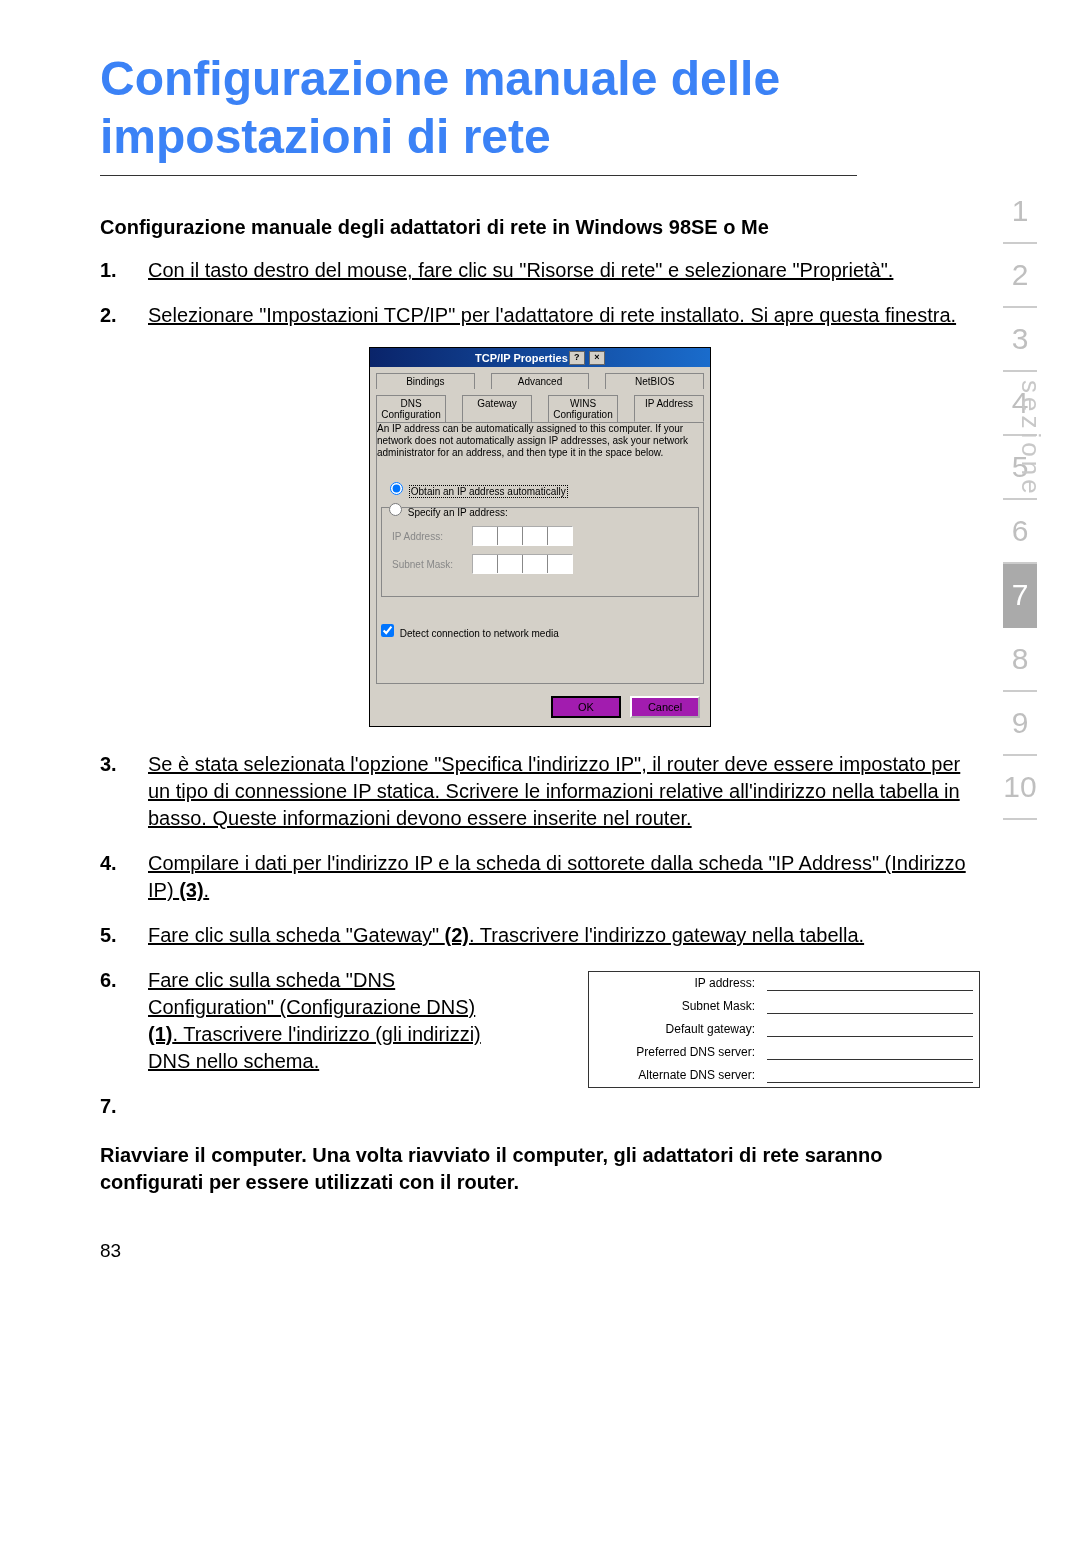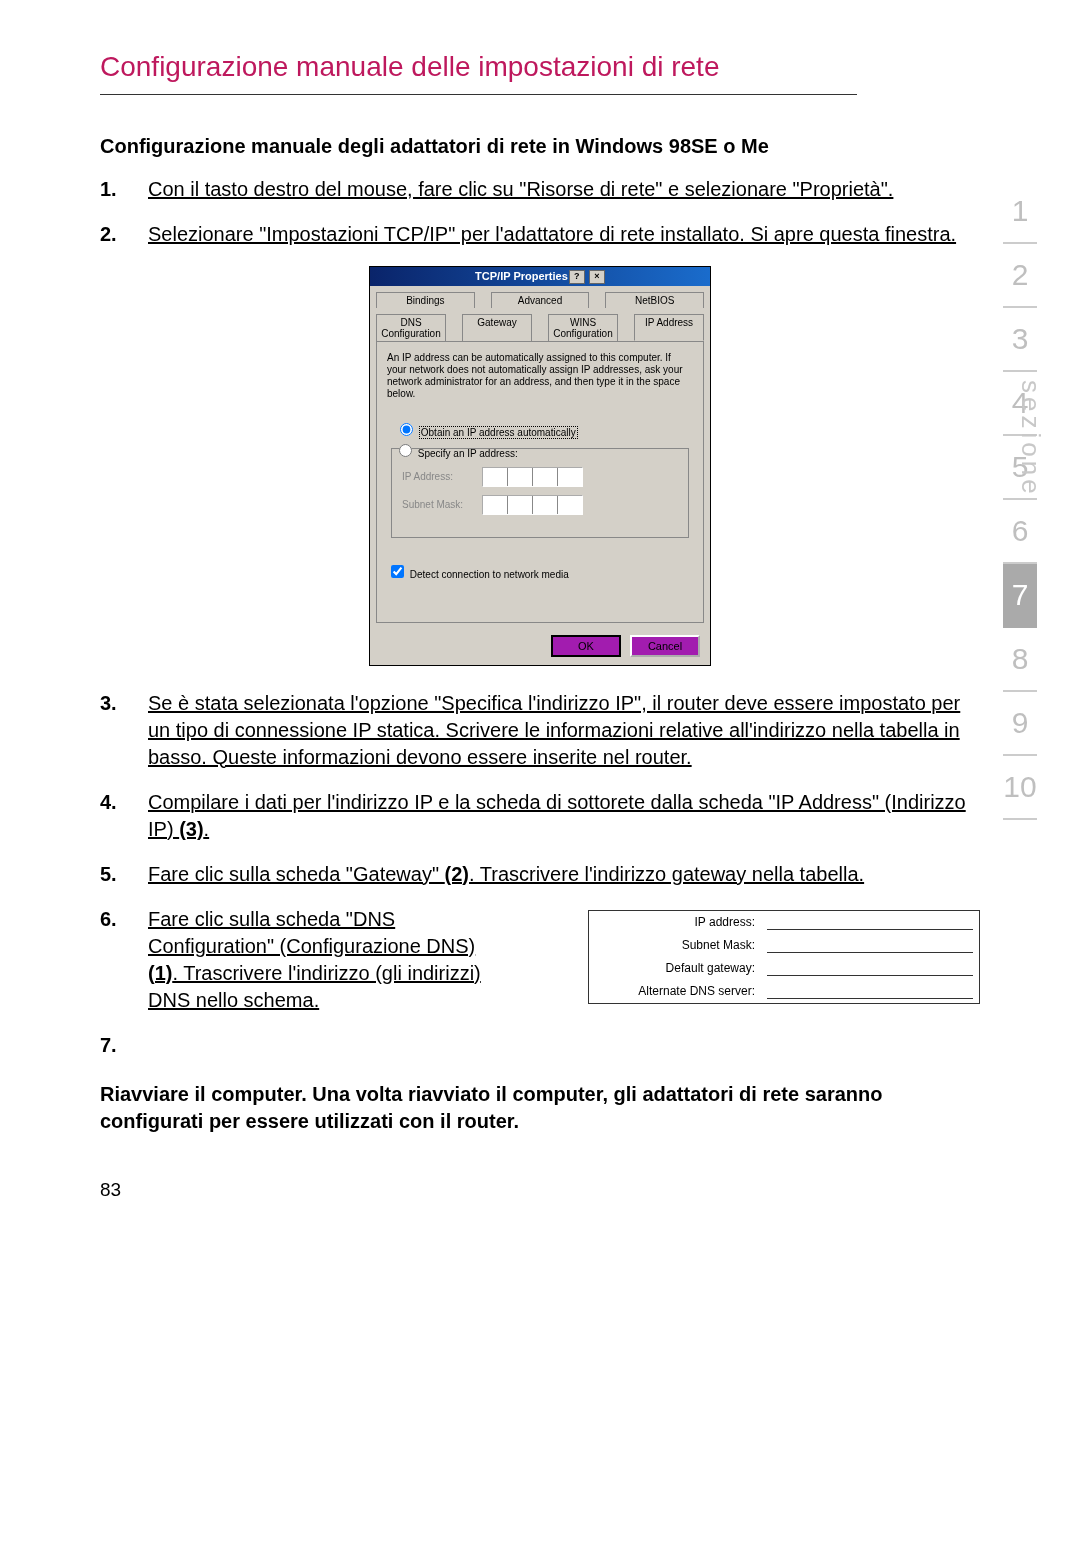--- a/index.html
+++ b/index.html
@@ -9,23 +9,23 @@
     font-family: Arial, Helvetica, sans-serif;
     color: #000;
     width: 1080px;
     position: relative;
   }
   .page {
     padding: 50px 100px 60px 100px;
     position: relative;
   }
   .title {
-    font-size: 28px;
-    color: #be185d;
-    font-weight: 400;
+    font-size: 48px;
+    color: #3b82f6;
+    font-weight: 700;
     line-height: 1.2;
     margin: 0 0 10px 0;
   }
   .rule {
     border: none;
     border-top: 1px solid #333;
     margin: 10px 0 40px 0;
     width: 86%;
   }
   .subheading {
@@ -103,21 +103,21 @@
   .tabs-row.row2 .tab.active {
     background: #d4d0c8;
     border-bottom: 1px solid #d4d0c8;
     position: relative;
     z-index: 2;
   }
   .tab-body {
     margin: 0 6px 6px 6px;
     border: 1px solid #888;
     background: #d4d0c8;
-    padding: 10px;
+    padding: 0;
     min-height: 260px;
     position: relative;
   }
   .tab-body .desc {
     font-size: 10px;
     margin-bottom: 20px;
     line-height: 1.2;
   }
   .radio-row {
     font-size: 10px;
@@ -353,20 +353,26 @@
             <div class="val-inner"></div>
           </div>
         </div>
       <div class="row">
           <div class="lab">Default gateway:</div>
           <div class="val">
             <div class="val-inner"></div>
           </div>
         </div>
       <div class="row">
+          <div class="lab">Preferred DNS server:</div>
+          <div class="val">
+            <div class="val-inner"></div>
+          </div>
+        </div>
+      <div class="row">
           <div class="lab">Alternate DNS server:</div>
           <div class="val">
             <div class="val-inner"></div>
           </div>
         </div>
     </div>
 
     <ol class="steps">
       <li>
         <span class="num">6.</span>

